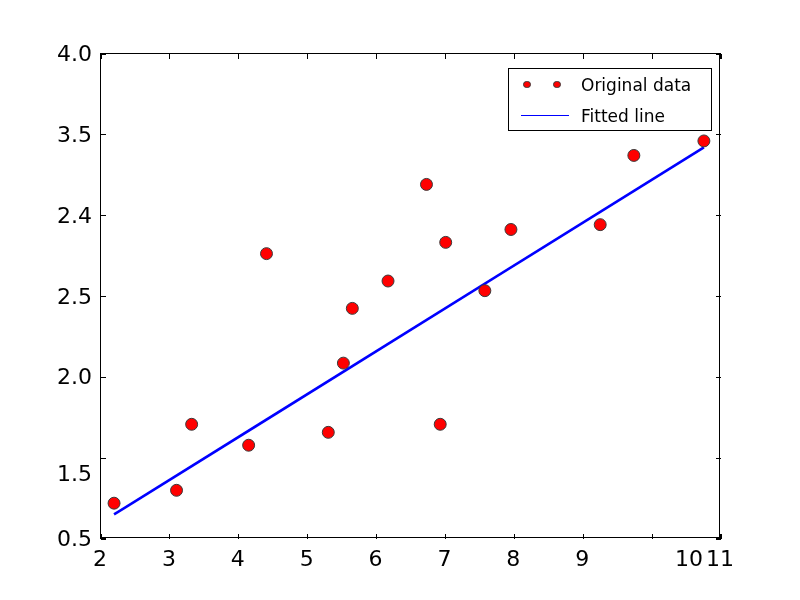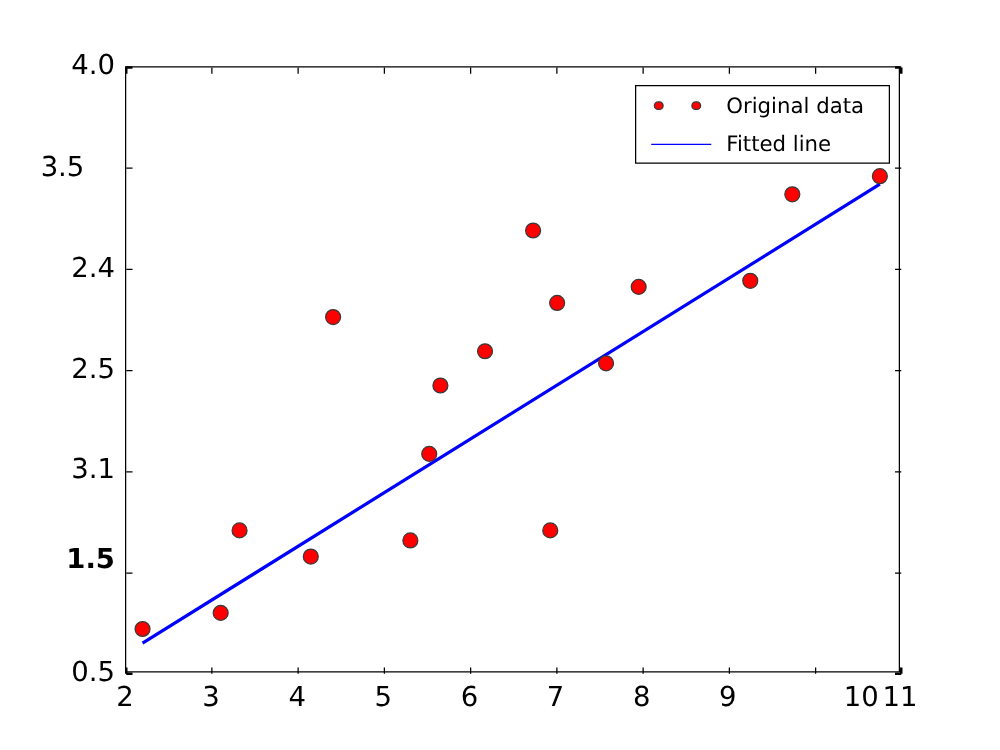--- a/index.html
+++ b/index.html
@@ -104,25 +104,25 @@
     background: #0000ff;
   }
 </style>
 </head>
 <body>
 
 <div id="figure">
 
   <div id="ytick-labels">
       <div class="tick-label ytick-label" style="left: 8px; top: 538px; width: 84px;">0.5</div>
-      <div class="tick-label ytick-label" style="left: 8px; top: 448px; width: 84px; font-weight: bold;">1.5</div>
-      <div class="tick-label ytick-label" style="left: 8px; top: 376.333px; width: 84px;">3.1</div>
+      <div class="tick-label ytick-label" style="left: 8px; top: 473px; width: 84px;">1.5</div>
+      <div class="tick-label ytick-label" style="left: 8px; top: 376.333px; width: 84px;">2.0</div>
       <div class="tick-label ytick-label" style="left: 8px; top: 295.5px; width: 84px;">2.5</div>
       <div class="tick-label ytick-label" style="left: 8px; top: 214.667px; width: 84px;">2.4</div>
-      <div class="tick-label ytick-label" style="left: 8px; top: 133.833px; width: 84px; text-align: center;">3.5</div>
+      <div class="tick-label ytick-label" style="left: 8px; top: 133.833px; width: 84px;">3.5</div>
       <div class="tick-label ytick-label" style="left: 8px; top: 53px; width: 84px;">4.0</div>
     </div>
   <div id="xtick-labels">
       <div class="tick-label xtick-label" style="left: 100px; top: 546px;">2</div>
       <div class="tick-label xtick-label" style="left: 168.889px; top: 546px;">3</div>
       <div class="tick-label xtick-label" style="left: 237.778px; top: 546px;">4</div>
       <div class="tick-label xtick-label" style="left: 306.667px; top: 546px;">5</div>
       <div class="tick-label xtick-label" style="left: 375.556px; top: 546px;">6</div>
       <div class="tick-label xtick-label" style="left: 444.444px; top: 546px;">7</div>
       <div class="tick-label xtick-label" style="left: 513.333px; top: 546px;">8</div>

